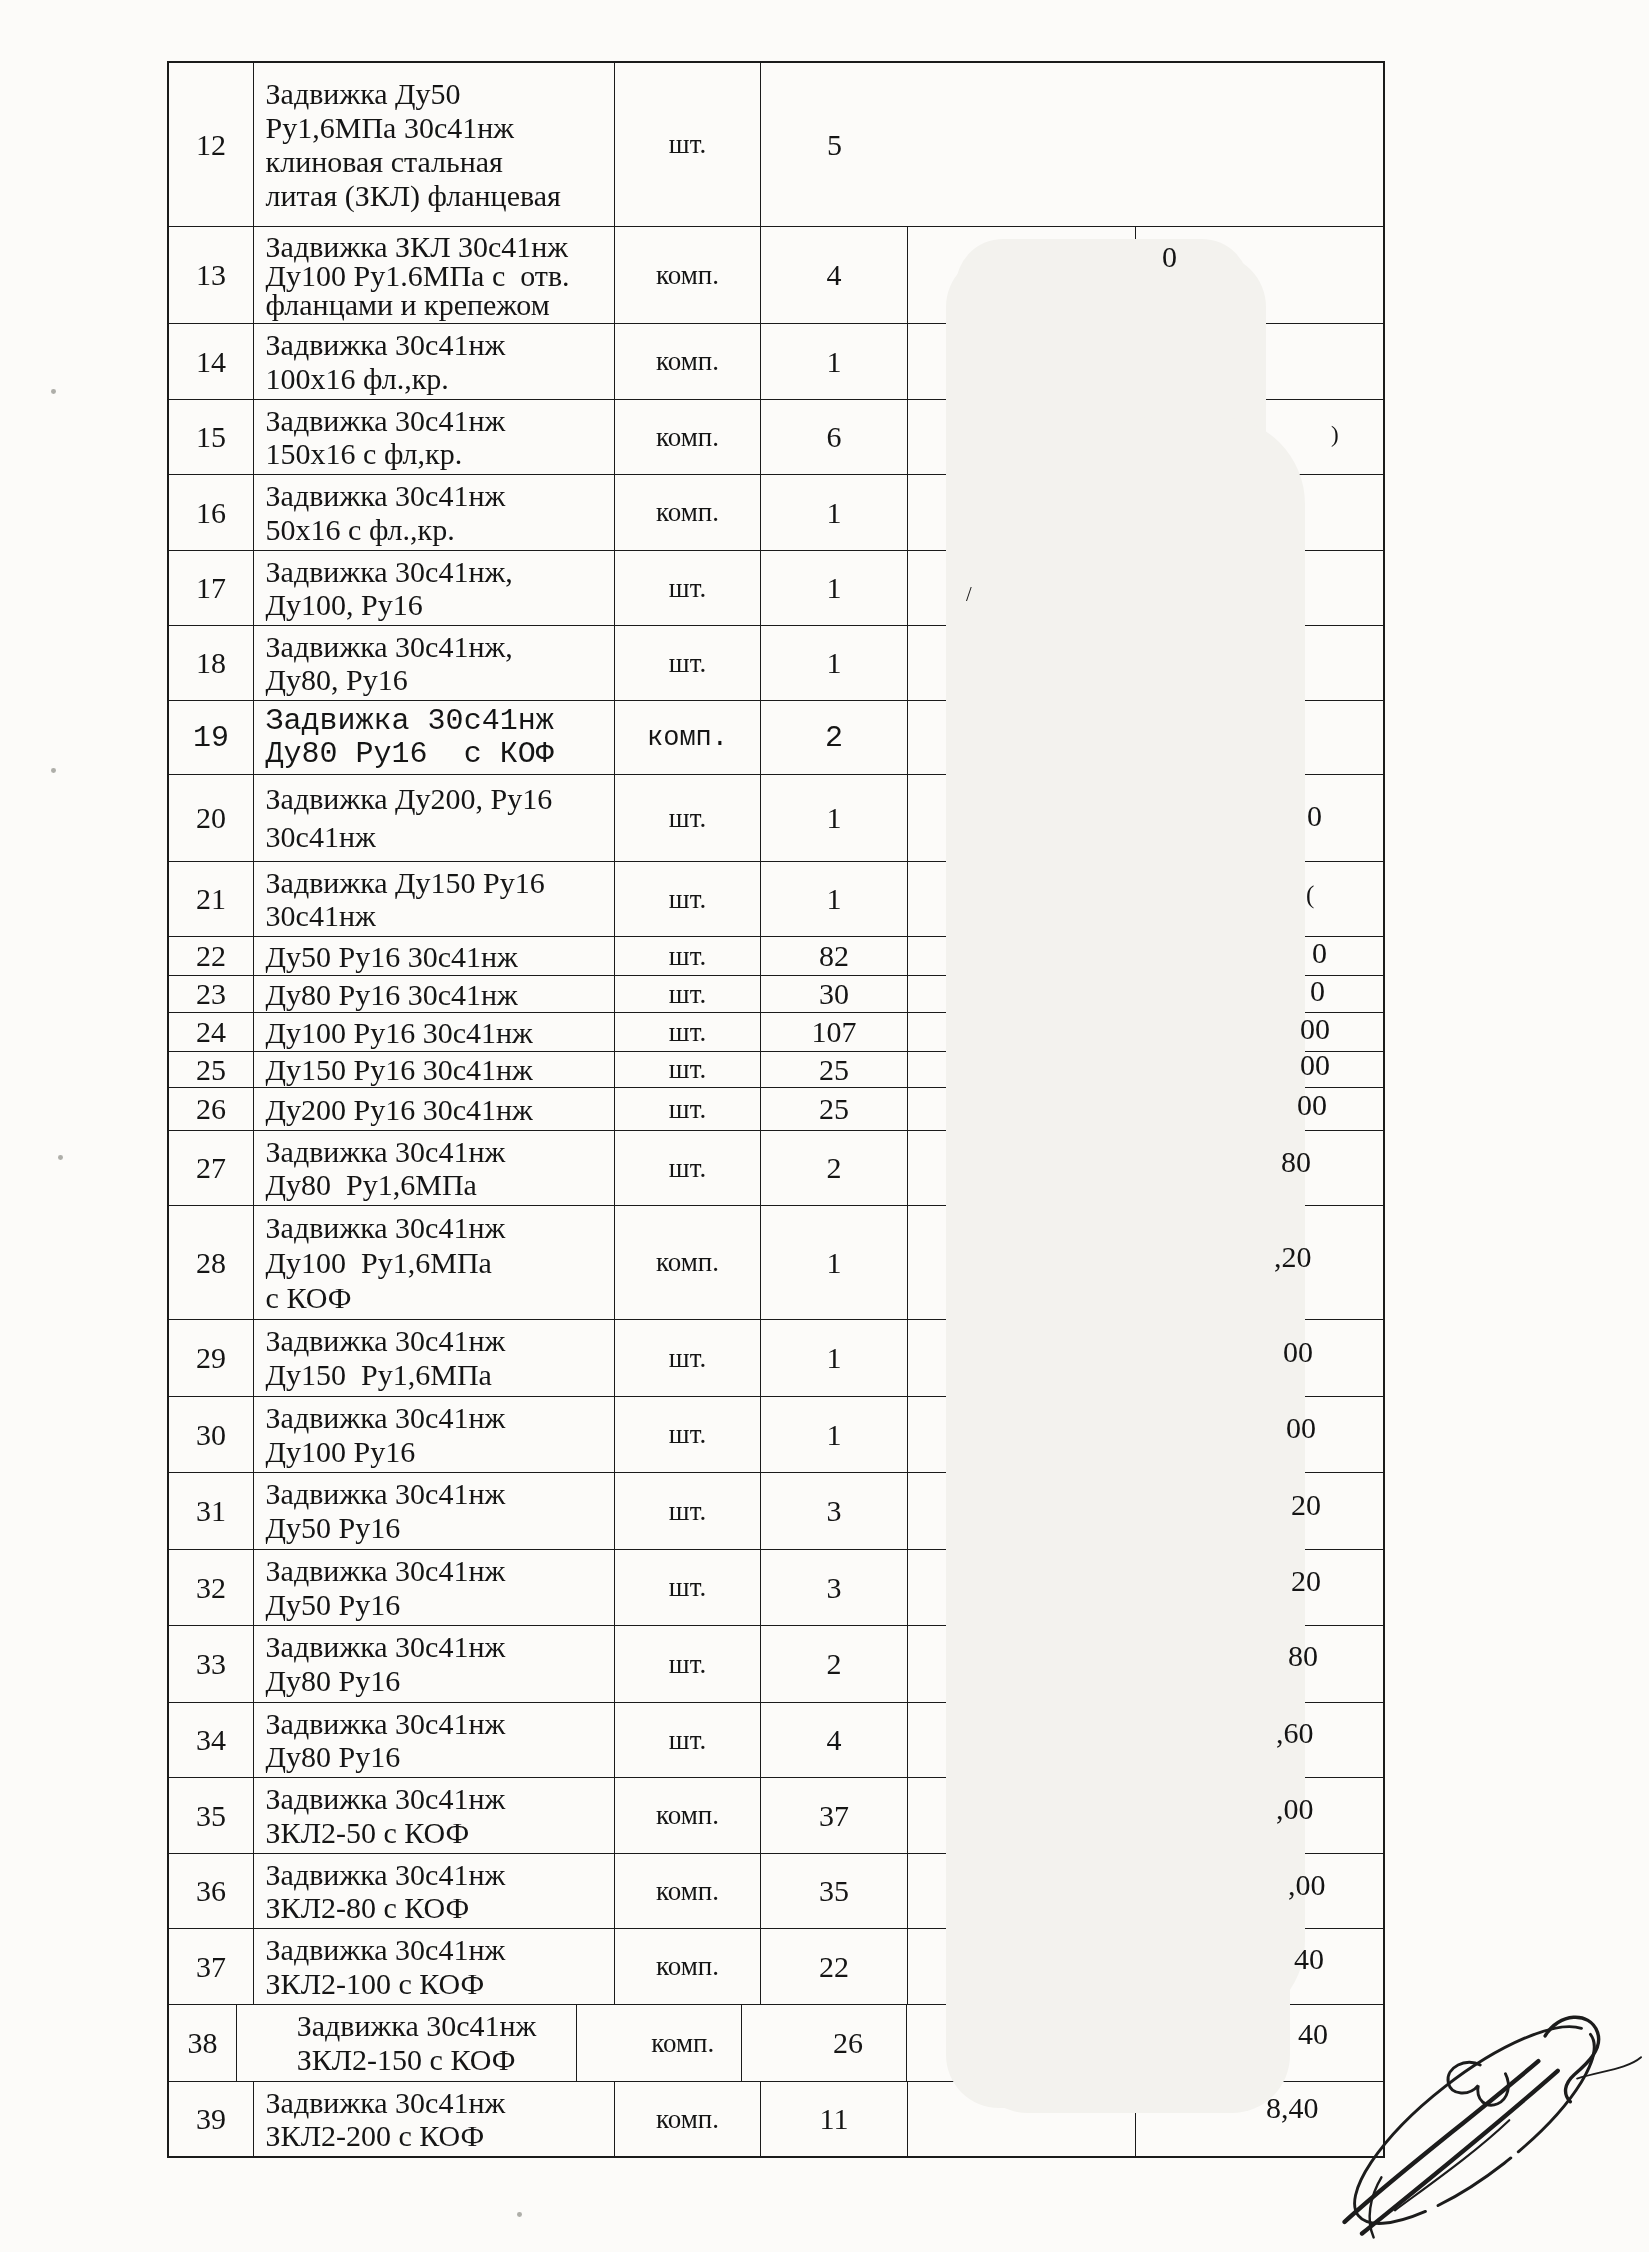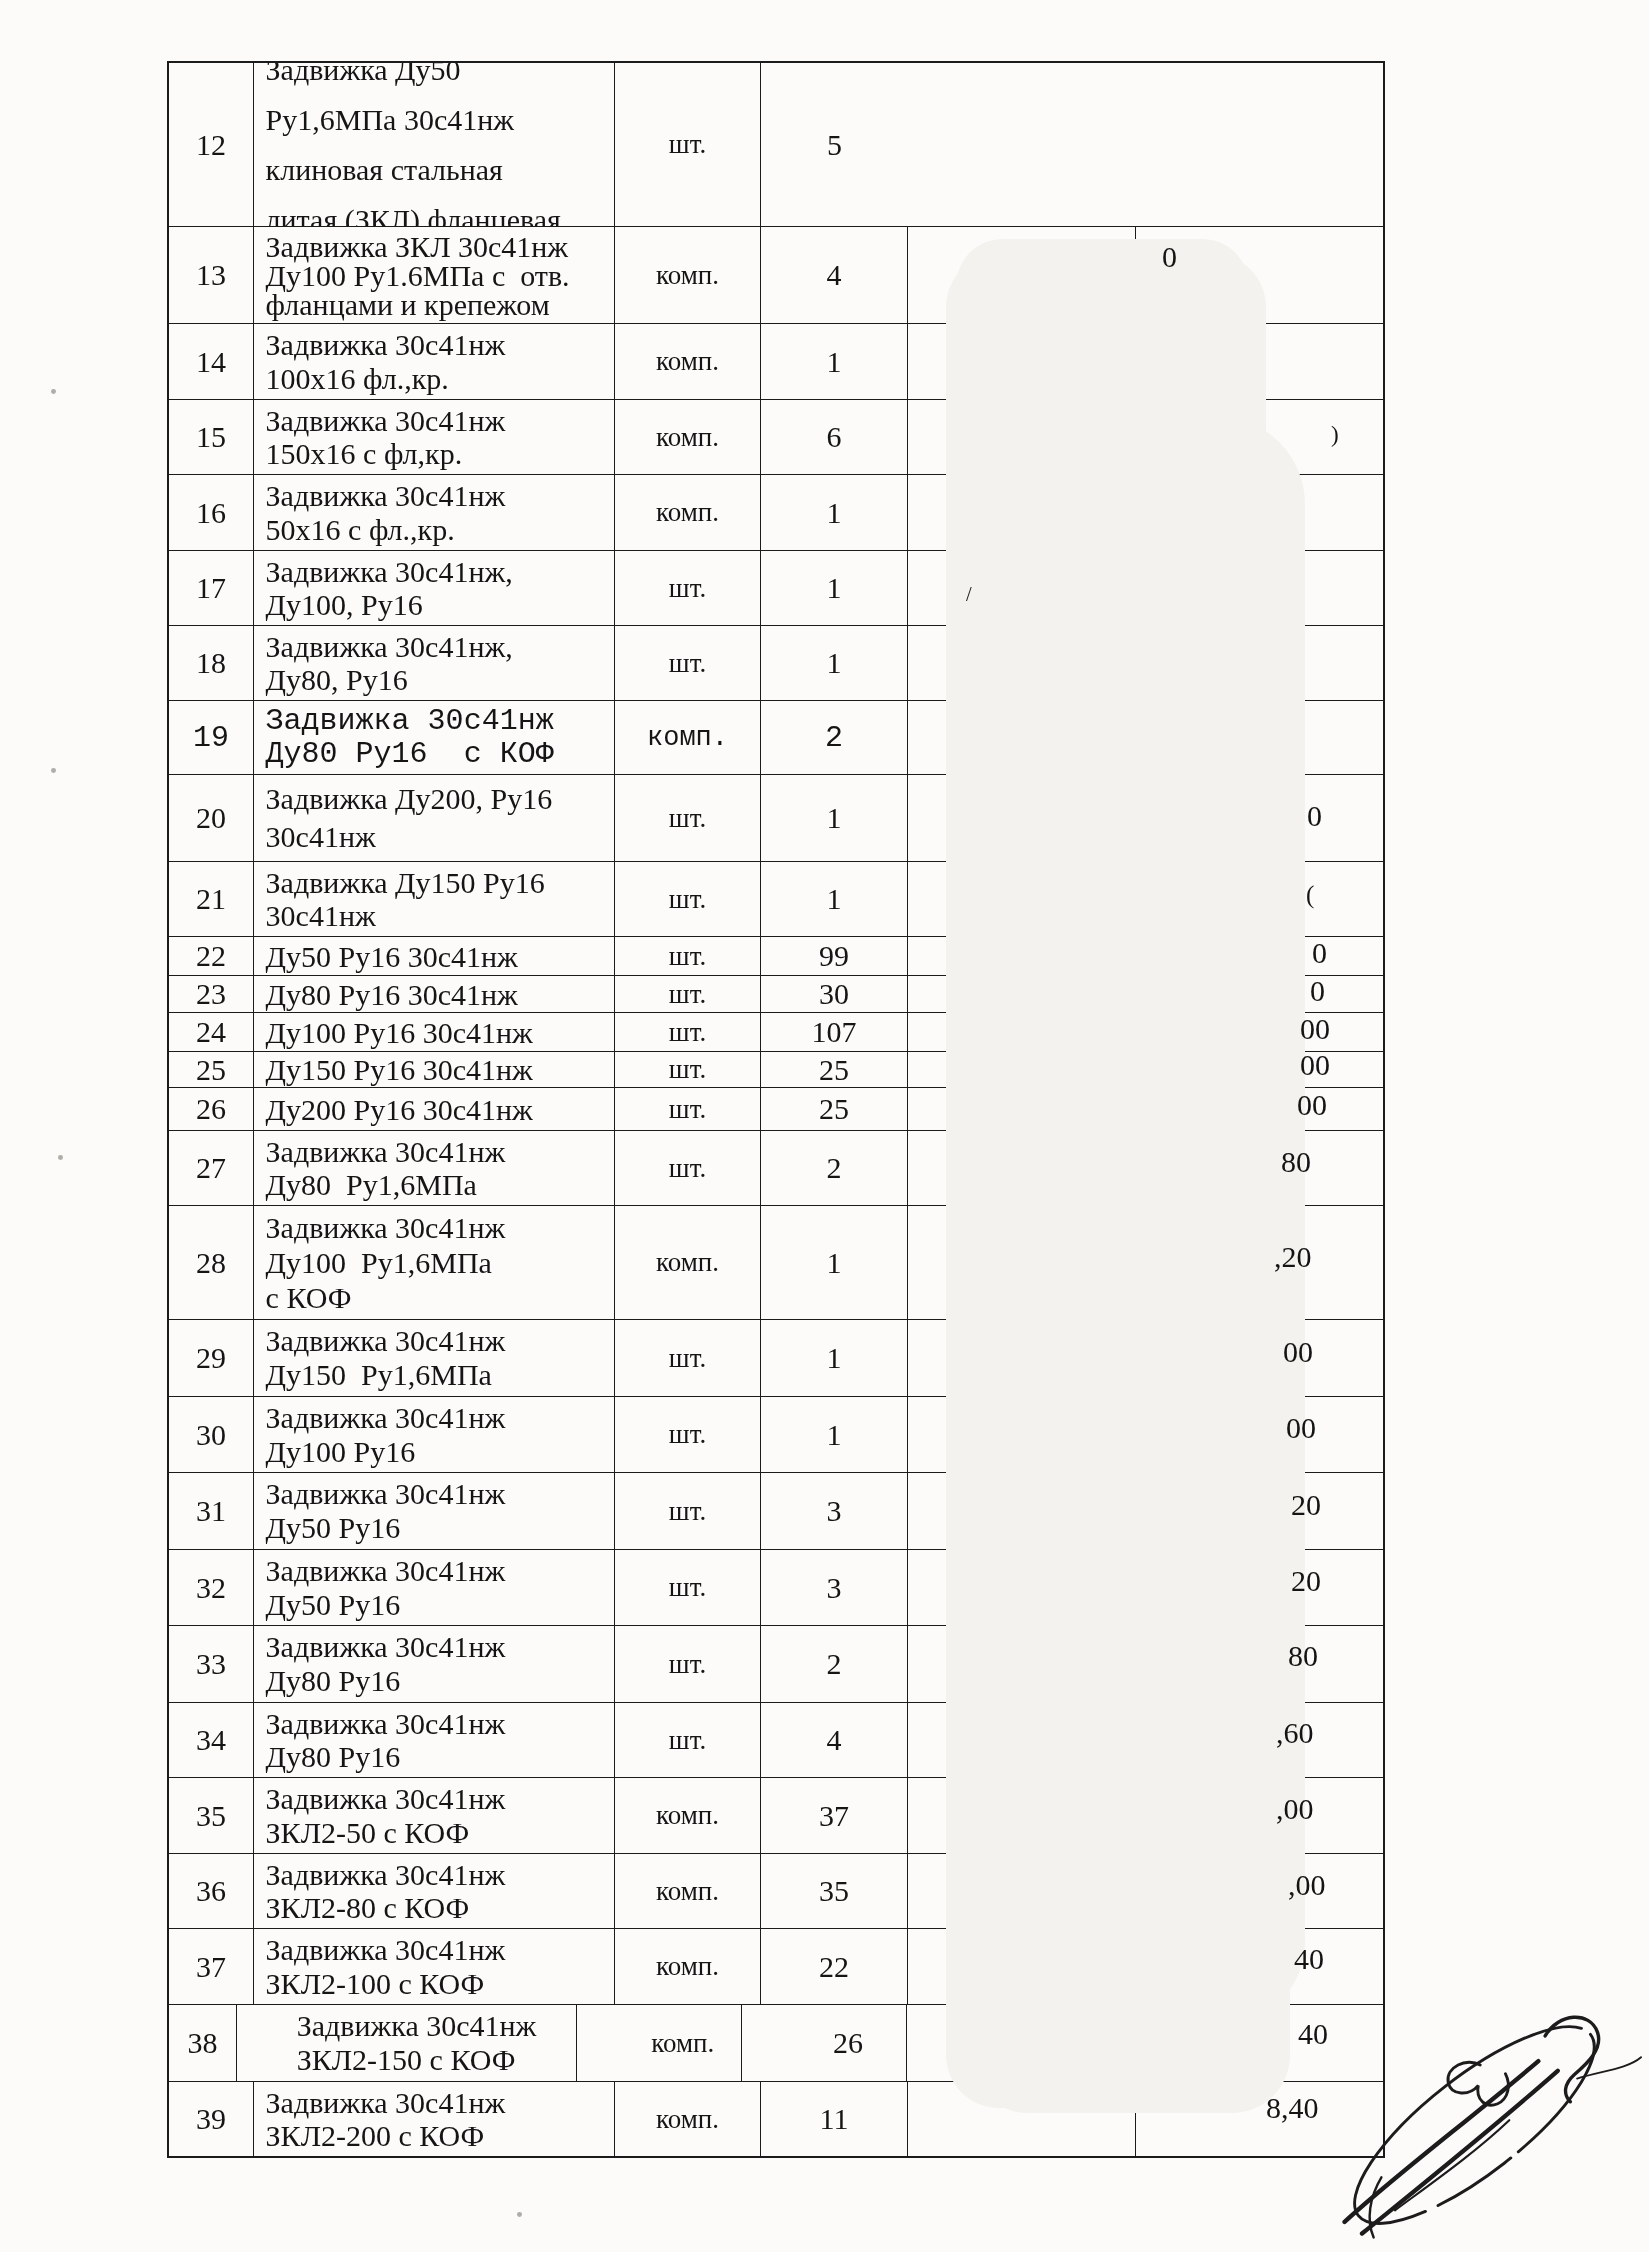--- a/index.html
+++ b/index.html
@@ -33,21 +33,21 @@
   .sig{ position:absolute; left:1327px; top:1972px; z-index:7; }
 </style>
 </head>
 <body>
 
 <div class="page">
 
   <div class="tbl" id="tbl">
       <div class="row" style="height: 164px;">
         <div class="c c-num">12</div>
-        <div class="c c-desc" style="line-height: 50px;">Задвижка Ду50
+        <div class="c c-desc" style="line-height: 34px;">Задвижка Ду50
 Ру1,6МПа 30с41нж
 клиновая стальная
 литая (ЗКЛ) фланцевая</div>
         <div class="c c-unit">шт.</div>
         <div class="c c-qty">5</div>
       </div>
       <div class="row" style="height: 97px;">
         <div class="c c-num">13</div>
         <div class="c c-desc" style="line-height: 29px;">Задвижка ЗКЛ 30с41нж
 Ду100 Ру1.6МПа с  отв.
@@ -126,21 +126,21 @@
 30с41нж</div>
         <div class="c c-unit">шт.</div>
         <div class="c c-qty">1</div>
         <div class="c c-price"></div>
         <div class="c c-total"></div>
       </div>
       <div class="row" style="height: 39px;">
         <div class="c c-num">22</div>
         <div class="c c-desc" style="line-height: 31px;">Ду50 Ру16 30с41нж</div>
         <div class="c c-unit">шт.</div>
-        <div class="c c-qty">99</div>
+        <div class="c c-qty">82</div>
         <div class="c c-price"></div>
         <div class="c c-total"></div>
       </div>
       <div class="row" style="height: 37px;">
         <div class="c c-num">23</div>
         <div class="c c-desc" style="line-height: 29px;">Ду80 Ру16 30с41нж</div>
         <div class="c c-unit">шт.</div>
         <div class="c c-qty">30</div>
         <div class="c c-price"></div>
         <div class="c c-total"></div>

